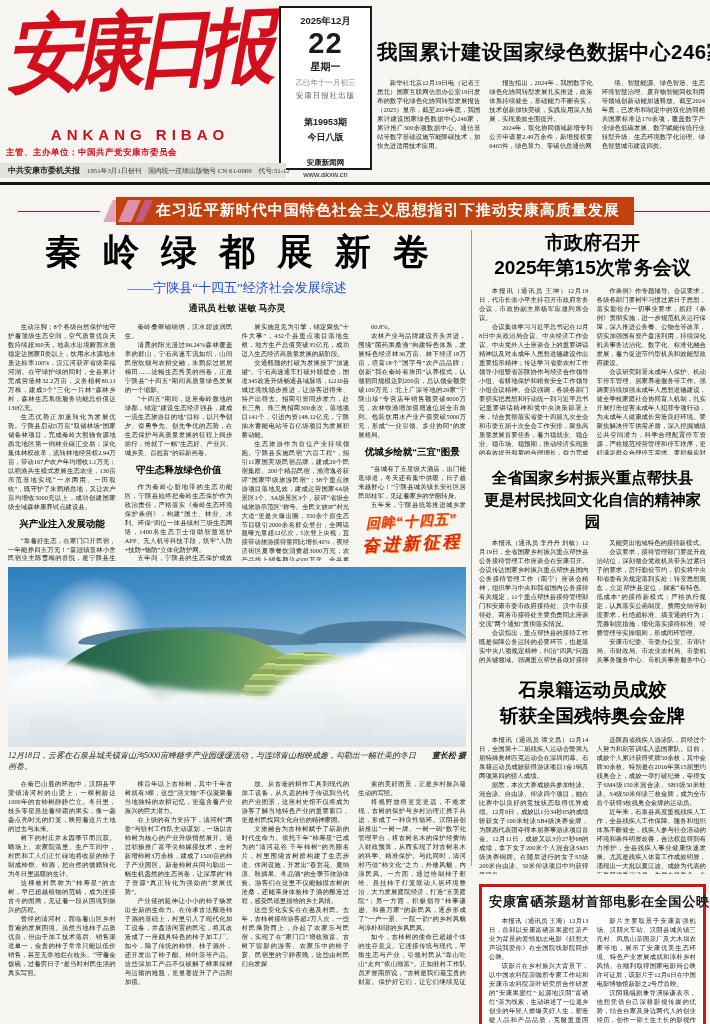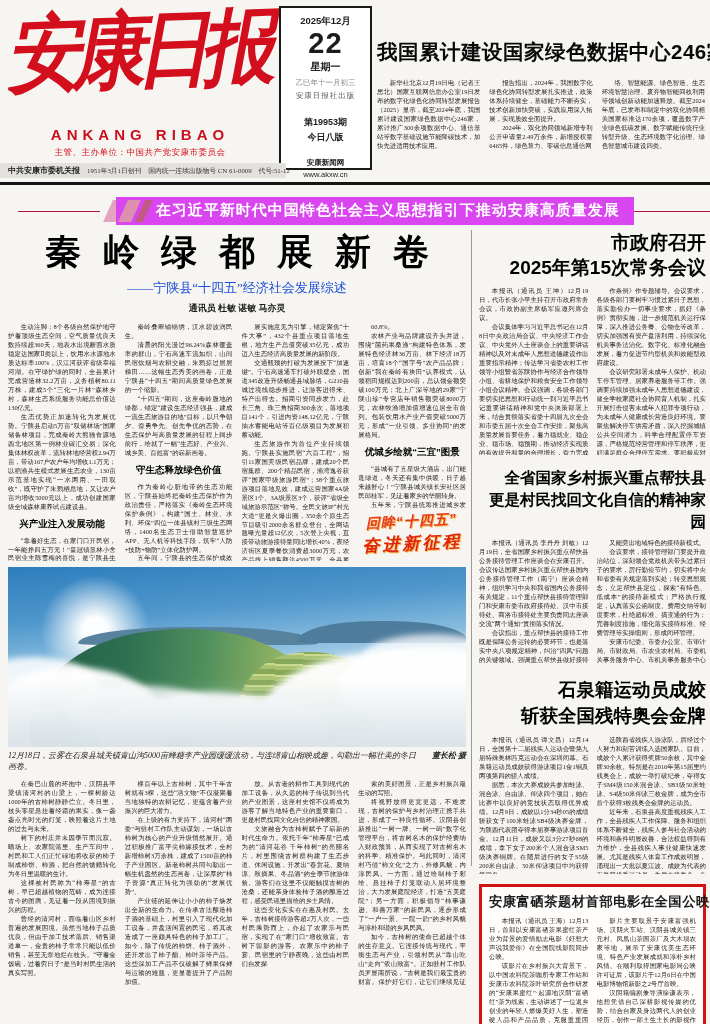--- a/index.html
+++ b/index.html
@@ -7,22 +7,22 @@
         font-family:"Liberation Serif","DejaVu Serif",serif;color:#1c1c1c;}
   .sans{font-family:"Liberation Sans","DejaVu Sans",sans-serif;}
 
   
   .calli{position:absolute;left:6px;top:-2px;width:268px;height:130px;
          font-family:"DejaVu Serif",serif;font-weight:bold;font-style:italic;
          font-size:74px;letter-spacing:-9px;color:#d30f1e;line-height:1.45;
          transform:rotate(-2deg) scaleY(1.12);white-space:nowrap;}
   .mast-en{position:absolute;left:6px;top:126px;width:268px;text-align:center;
            font-weight:bold;font-size:15px;letter-spacing:5px;color:#c9101f;}
-  .mast-org{position:absolute;left:6px;top:147px;width:268px;text-align:center;
-            font-weight:normal;font-size:8.5px;color:#d30f1e;letter-spacing:0.5px;}
+  .mast-org{position:absolute;left:6px;top:147px;width:268px;
+            font-weight:bold;font-size:8.5px;color:#d30f1e;letter-spacing:0.5px;}
   .datebox{position:absolute;left:279px;top:6px;width:89px;height:153px;border:2px solid #1a1a1a;
            background:#fff;display:flex;flex-direction:column;align-items:center;padding-top:7px;}
   .db-ym{font-weight:bold;font-size:9.5px;}
   .db-day{font-weight:bold;font-size:29px;line-height:1.05;letter-spacing:1px;}
   .db-week{font-weight:bold;font-size:10px;margin-top:2px;}
   .db-lunar{font-size:7.5px;color:#8a8a8a;margin-top:4px;}
   .db-pub{font-size:7.5px;color:#555;margin-top:3px;letter-spacing:1px;}
   .db-issue{font-weight:bold;font-size:9px;margin-top:15px;}
   .db-pages{font-weight:bold;font-size:9px;margin-top:2px;}
   .db-site{font-weight:bold;font-size:7.5px;margin-top:14px;}
@@ -38,21 +38,21 @@
   .founder .f-org{font-weight:bold;font-size:8px;}
   .founder .f-meta{font-size:6.8px;color:#333;}
   .thickrule{position:absolute;left:0;top:182px;width:710px;height:3px;background:#141414;}
 
   
   .banner{position:absolute;left:0;top:195px;width:710px;height:32px;display:flex;align-items:center;}
   .b-line{height:1px;background:#b11347;}
   .b-line.l{width:84px;margin-left:18px;}
   .b-line.r{width:78px;}
   .b-slash{width:16px;height:22px;background:#e2a5bd;transform:skewX(-24deg);margin-left:8px;}
-  .b-bar{position:relative;background:#d946ef;color:#fff;font-weight:bold;font-size:15px;
+  .b-bar{position:relative;background:#c2410c;color:#fff;font-weight:bold;font-size:15px;
          letter-spacing:1px;padding:4px 14px 5px 40px;white-space:nowrap;margin-left:-8px;}
   .b-bar::before{content:"";position:absolute;left:7px;top:3px;bottom:3px;width:13px;
                  background:#dd8fae;transform:skewX(-24deg);}
   .b-bar::after{content:"";position:absolute;left:24px;top:3px;bottom:3px;width:8px;
                 background:#c35a86;transform:skewX(-24deg);}
 
   
   .col{flex:1;overflow:hidden;}
   .col p, .paras p{margin:0;text-indent:2em;font-size:6.4px;line-height:1.4;
      text-align:justify;color:#222;}
@@ -95,21 +95,21 @@
   .caption-text{flex:1;}
   .caption-credit{flex:none;margin-left:12px;font-weight:bold;}
 
   .tree-head{margin-top:8px;text-align:center;}
   .tree-title{font-weight:bold;font-size:24px;letter-spacing:8px;color:#000;}
   .tree-byline{font-size:10px;margin-top:5px;font-weight:bold;}
   .tree-body{display:flex;gap:9px;margin-top:8px;height:206px;overflow:hidden;}
 
   
   .rightcol{position:absolute;left:479px;top:230px;width:227px;}
-  .art-head{text-align:right;font-weight:bold;color:#000;}
+  .art-head{text-align:center;font-weight:bold;color:#000;}
   .gov-h{font-size:19px;line-height:1.32;}
   .body2{display:flex;gap:8px;margin-top:7px;overflow:hidden;}
   .gov-body{height:168px;}
   .rec-h{font-size:15.5px;line-height:1.4;margin-top:12px;}
   .rec-body{height:126px;}
   .ath-h{font-size:18.5px;line-height:1.4;margin-top:12px;}
   .ath-body{height:138px;}
   .movie-box{margin-top:10px;border:3px solid #d01414;padding:6px 7px;height:175px;background:#fffdfb;}
   .movie-h{font-size:13.3px;text-align:center;font-weight:bold;white-space:nowrap;letter-spacing:0.5px;}
   .movie-body{height:145px;margin-top:6px;}

